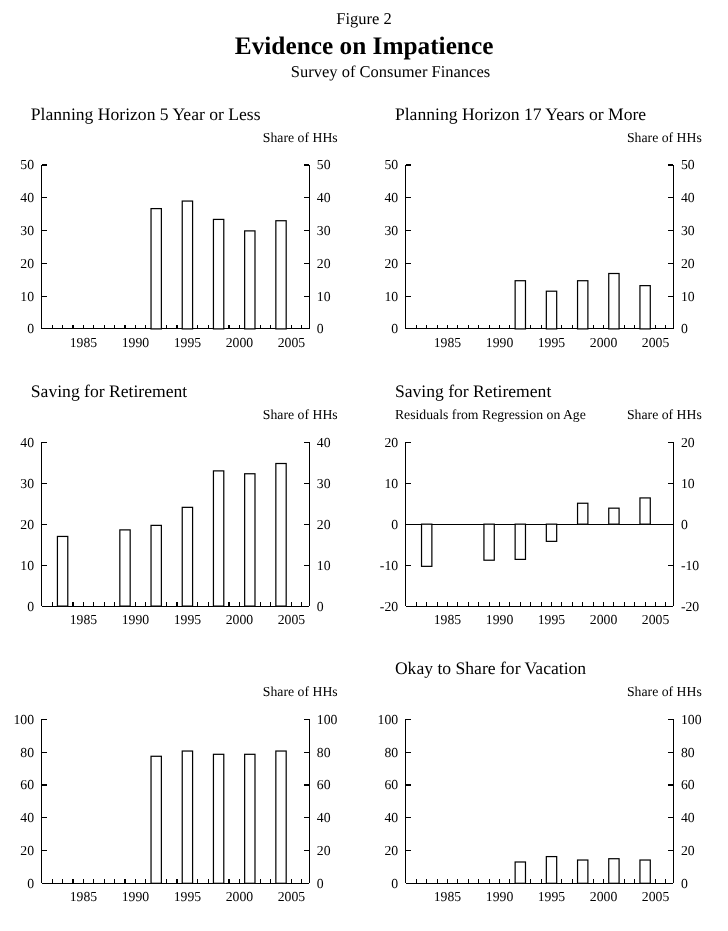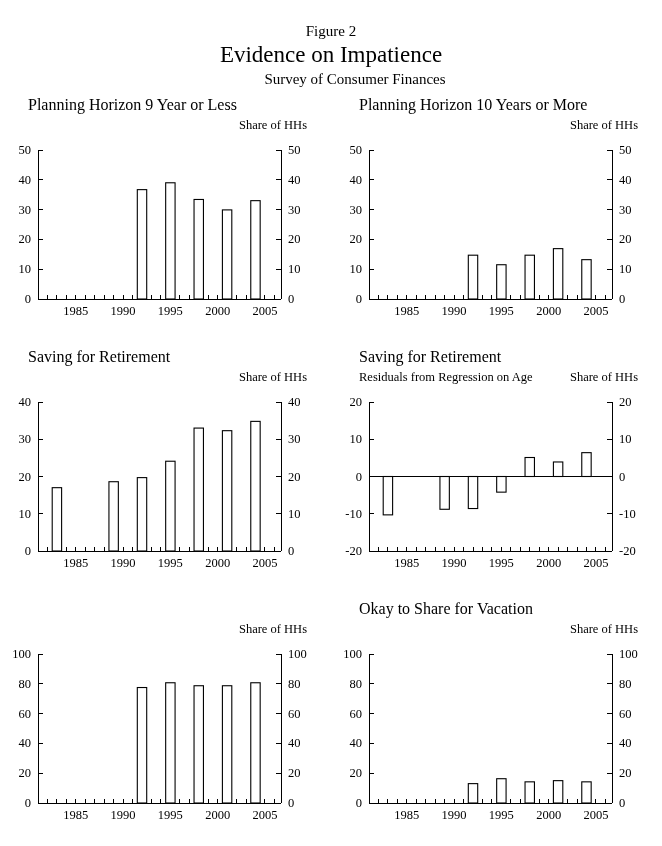--- a/index.html
+++ b/index.html
@@ -3,23 +3,23 @@
 <meta charset="utf-8">
 <style>
   * { margin:0; padding:0; box-sizing:border-box; }
   html,body { background:#ffffff; }
   body {
     width:662px; height:846px;
     font-family:"Liberation Serif", serif;
     color:#000;
   }
   .page { position:relative; width:662px; height:846px; background:#fff; overflow:hidden; }
-  .fig-header { text-align:center; padding-top:22px; line-height:1.25; }
+  .fig-header { text-align:center; padding-top:9px; line-height:1.25; }
   .figure-label  { font-size:15px; }
-  .figure-title  { font-size:23px; font-weight:normal; font-family:"Liberation Serif", serif; }
+  .figure-title  { font-size:23px; font-weight:bold; font-family:"Liberation Serif", serif; }
   .figure-subtitle { font-size:15px;margin-left:48px; }
   .charts-grid {
     position:absolute; top:92px; left:0; width:662px;
     display:grid; grid-template-columns:331px 331px; grid-auto-rows:252px;
   }
   .chart { position:relative; }
   .chart-title    { position:absolute; left:28px;  top:4px;  font-size:16px; white-space:nowrap; }
   .chart-subtitle { position:absolute; left:28px;  top:26px; font-size:12.5px; white-space:nowrap;text-align:center; }
   .unit-label     { position:absolute; right:24px; top:26px; font-size:12.5px;text-align:center; }
   svg.plot { position:absolute; left:0; top:44px; display:block; }
@@ -32,21 +32,21 @@
 
   <div class="fig-header">
     <div class="figure-label">Figure 2</div>
     <div class="figure-title">Evidence on Impatience</div>
     <div class="figure-subtitle">Survey of Consumer Finances</div>
   </div>
 
   <div class="charts-grid">
 
     <section class="chart">
-      <div class="chart-title">Planning Horizon 9 Year or Less</div>
+      <div class="chart-title">Planning Horizon 5 Year or Less</div>
       <div class="chart-subtitle"></div>
       <div class="unit-label">Share of HHs</div>
       <svg class="plot" width="331" height="200">
           <line x1="38" y1="14" x2="38" y2="163" stroke="#000000" stroke-width="1" shape-rendering="crispEdges"></line>
           <line x1="281" y1="14" x2="281" y2="163" stroke="#000000" stroke-width="1" shape-rendering="crispEdges"></line>
           <line x1="38" y1="163" x2="281" y2="163" stroke="#000000" stroke-width="1" shape-rendering="crispEdges"></line>
           <line x1="38" y1="163" x2="43" y2="163" stroke="#000000" stroke-width="1" shape-rendering="crispEdges"></line>
           <line x1="276" y1="163" x2="281" y2="163" stroke="#000000" stroke-width="1" shape-rendering="crispEdges"></line>
           <text x="31" y="167" text-anchor="end">0</text>
           <text x="288" y="167" text-anchor="start">0</text>
@@ -102,21 +102,21 @@
           <text x="264.9260700389101" y="179" text-anchor="middle">2005</text>
           <rect x="137.30778210116716" y="53.633999999999986" width="9.4" height="109.36600000000001" fill="#ffffff" stroke="#000000" stroke-width="1.1"></rect>
           <rect x="165.6735408560309" y="46.78" width="9.4" height="116.22" fill="#ffffff" stroke="#000000" stroke-width="1.1"></rect>
           <rect x="194.0392996108947" y="63.46800000000002" width="9.4" height="99.53199999999998" fill="#ffffff" stroke="#000000" stroke-width="1.1"></rect>
           <rect x="222.4050583657584" y="73.89800000000001" width="9.4" height="89.10199999999999" fill="#ffffff" stroke="#000000" stroke-width="1.1"></rect>
           <rect x="250.77081712062218" y="64.66" width="9.4" height="98.34" fill="#ffffff" stroke="#000000" stroke-width="1.1"></rect>
         </svg>
     </section>
 
     <section class="chart">
-      <div class="chart-title">Planning Horizon 10 Years or More</div>
+      <div class="chart-title">Planning Horizon 17 Years or More</div>
       <div class="chart-subtitle"></div>
       <div class="unit-label">Share of HHs</div>
       <svg class="plot" width="331" height="200">
           <line x1="38" y1="14" x2="38" y2="163" stroke="#000000" stroke-width="1" shape-rendering="crispEdges"></line>
           <line x1="281" y1="14" x2="281" y2="163" stroke="#000000" stroke-width="1" shape-rendering="crispEdges"></line>
           <line x1="38" y1="163" x2="281" y2="163" stroke="#000000" stroke-width="1" shape-rendering="crispEdges"></line>
           <line x1="38" y1="163" x2="43" y2="163" stroke="#000000" stroke-width="1" shape-rendering="crispEdges"></line>
           <line x1="276" y1="163" x2="281" y2="163" stroke="#000000" stroke-width="1" shape-rendering="crispEdges"></line>
           <text x="31" y="167" text-anchor="end">0</text>
           <text x="288" y="167" text-anchor="start">0</text>

